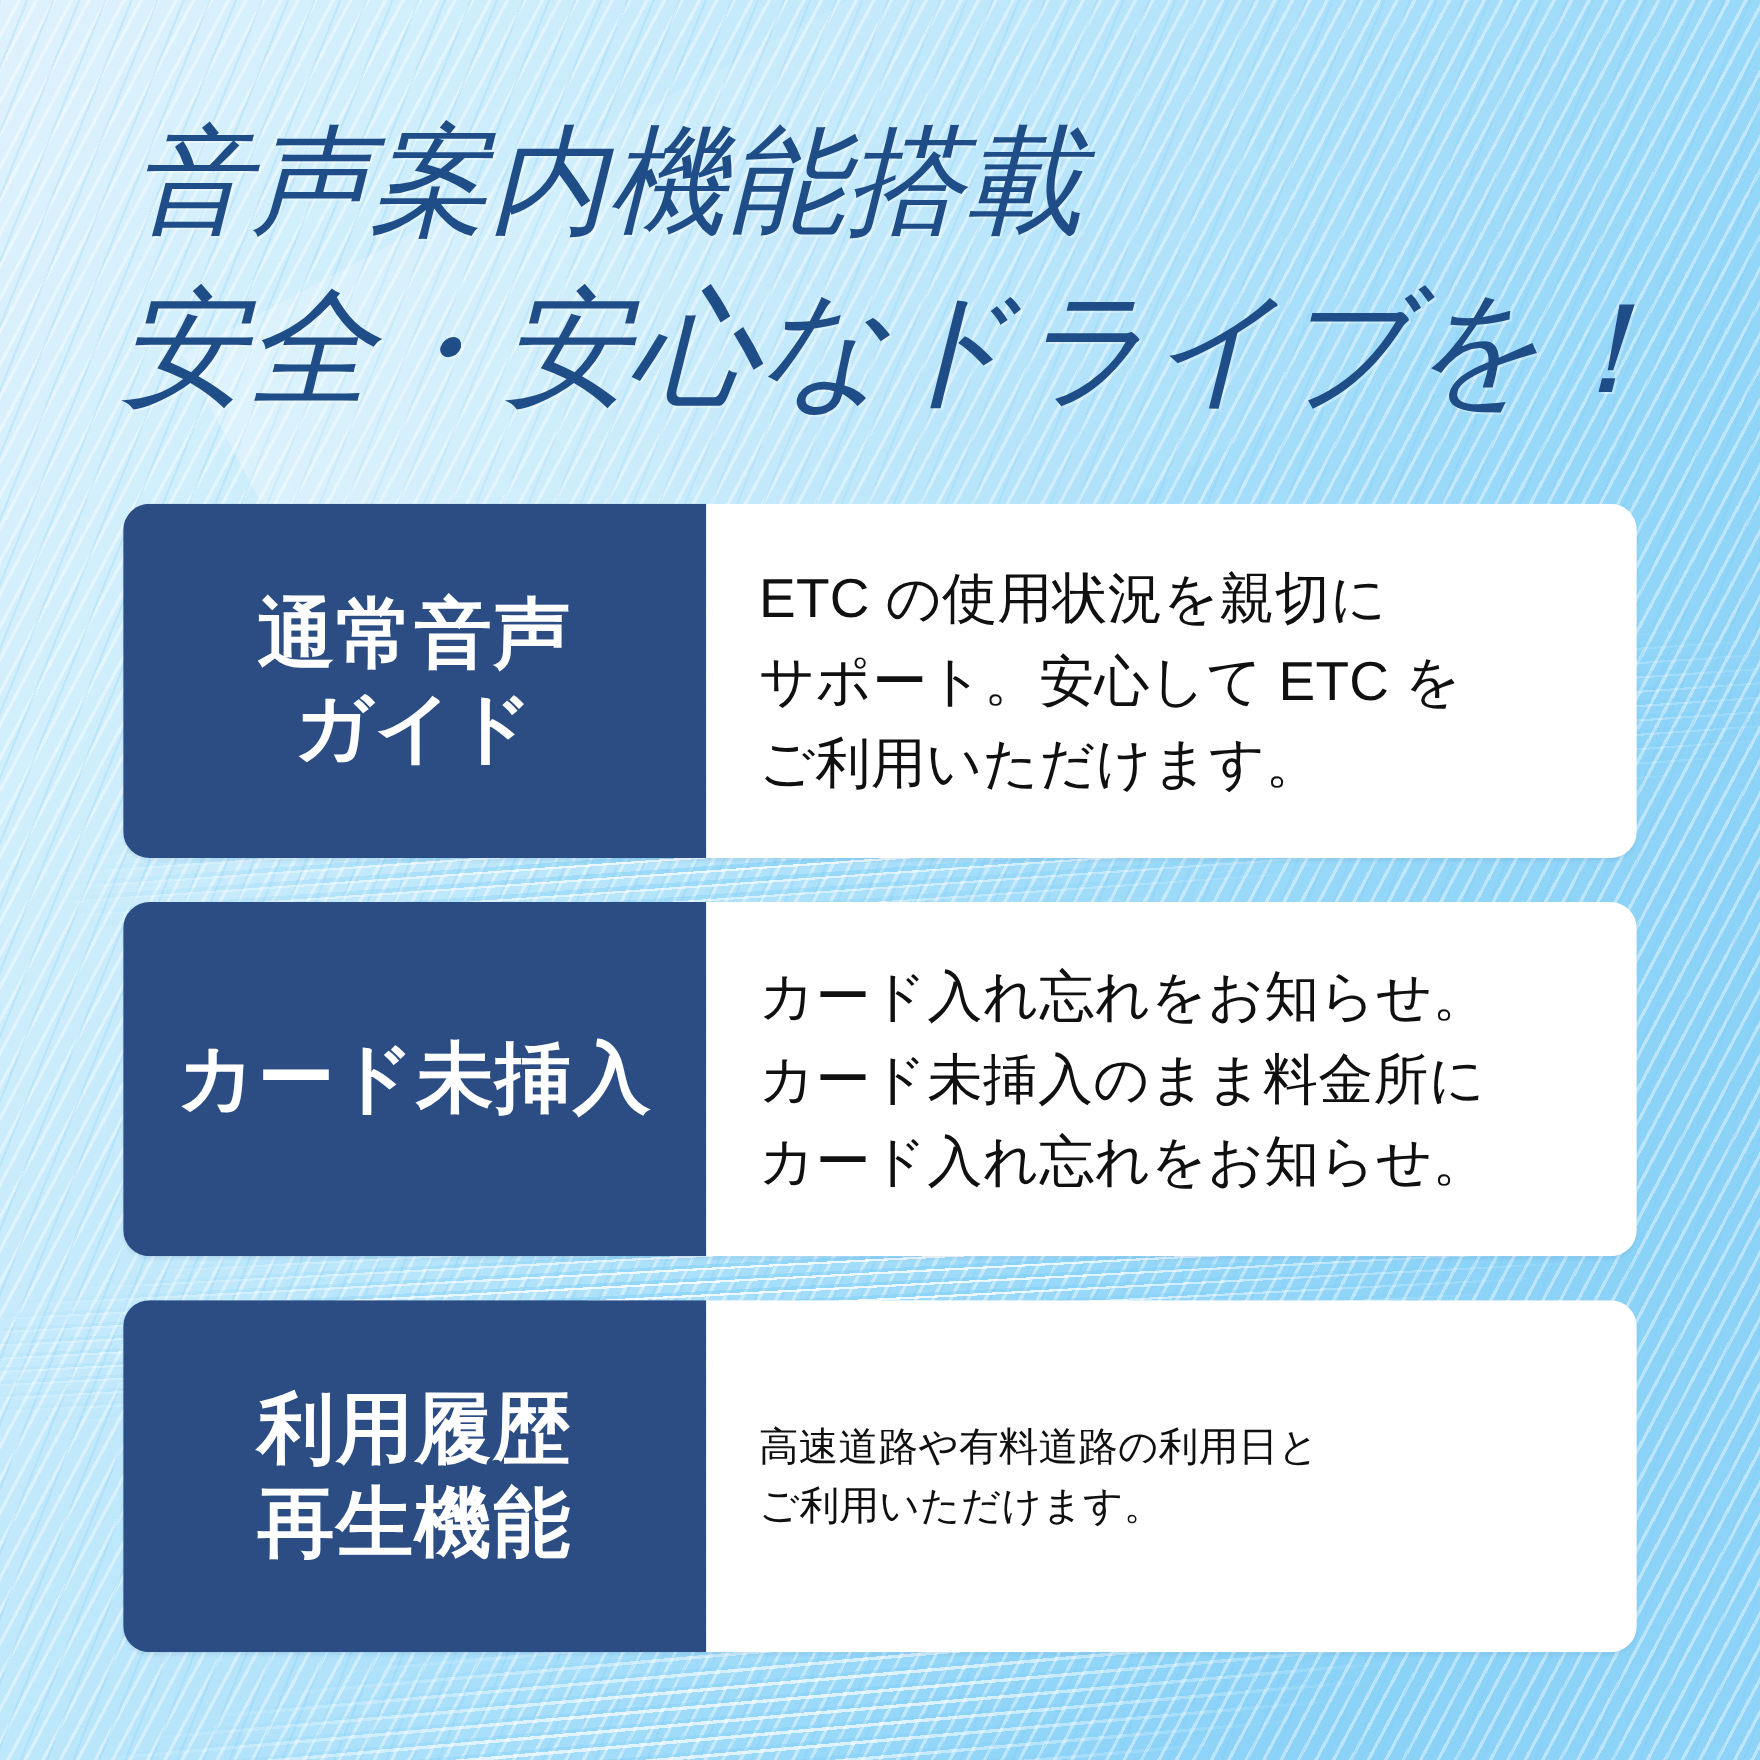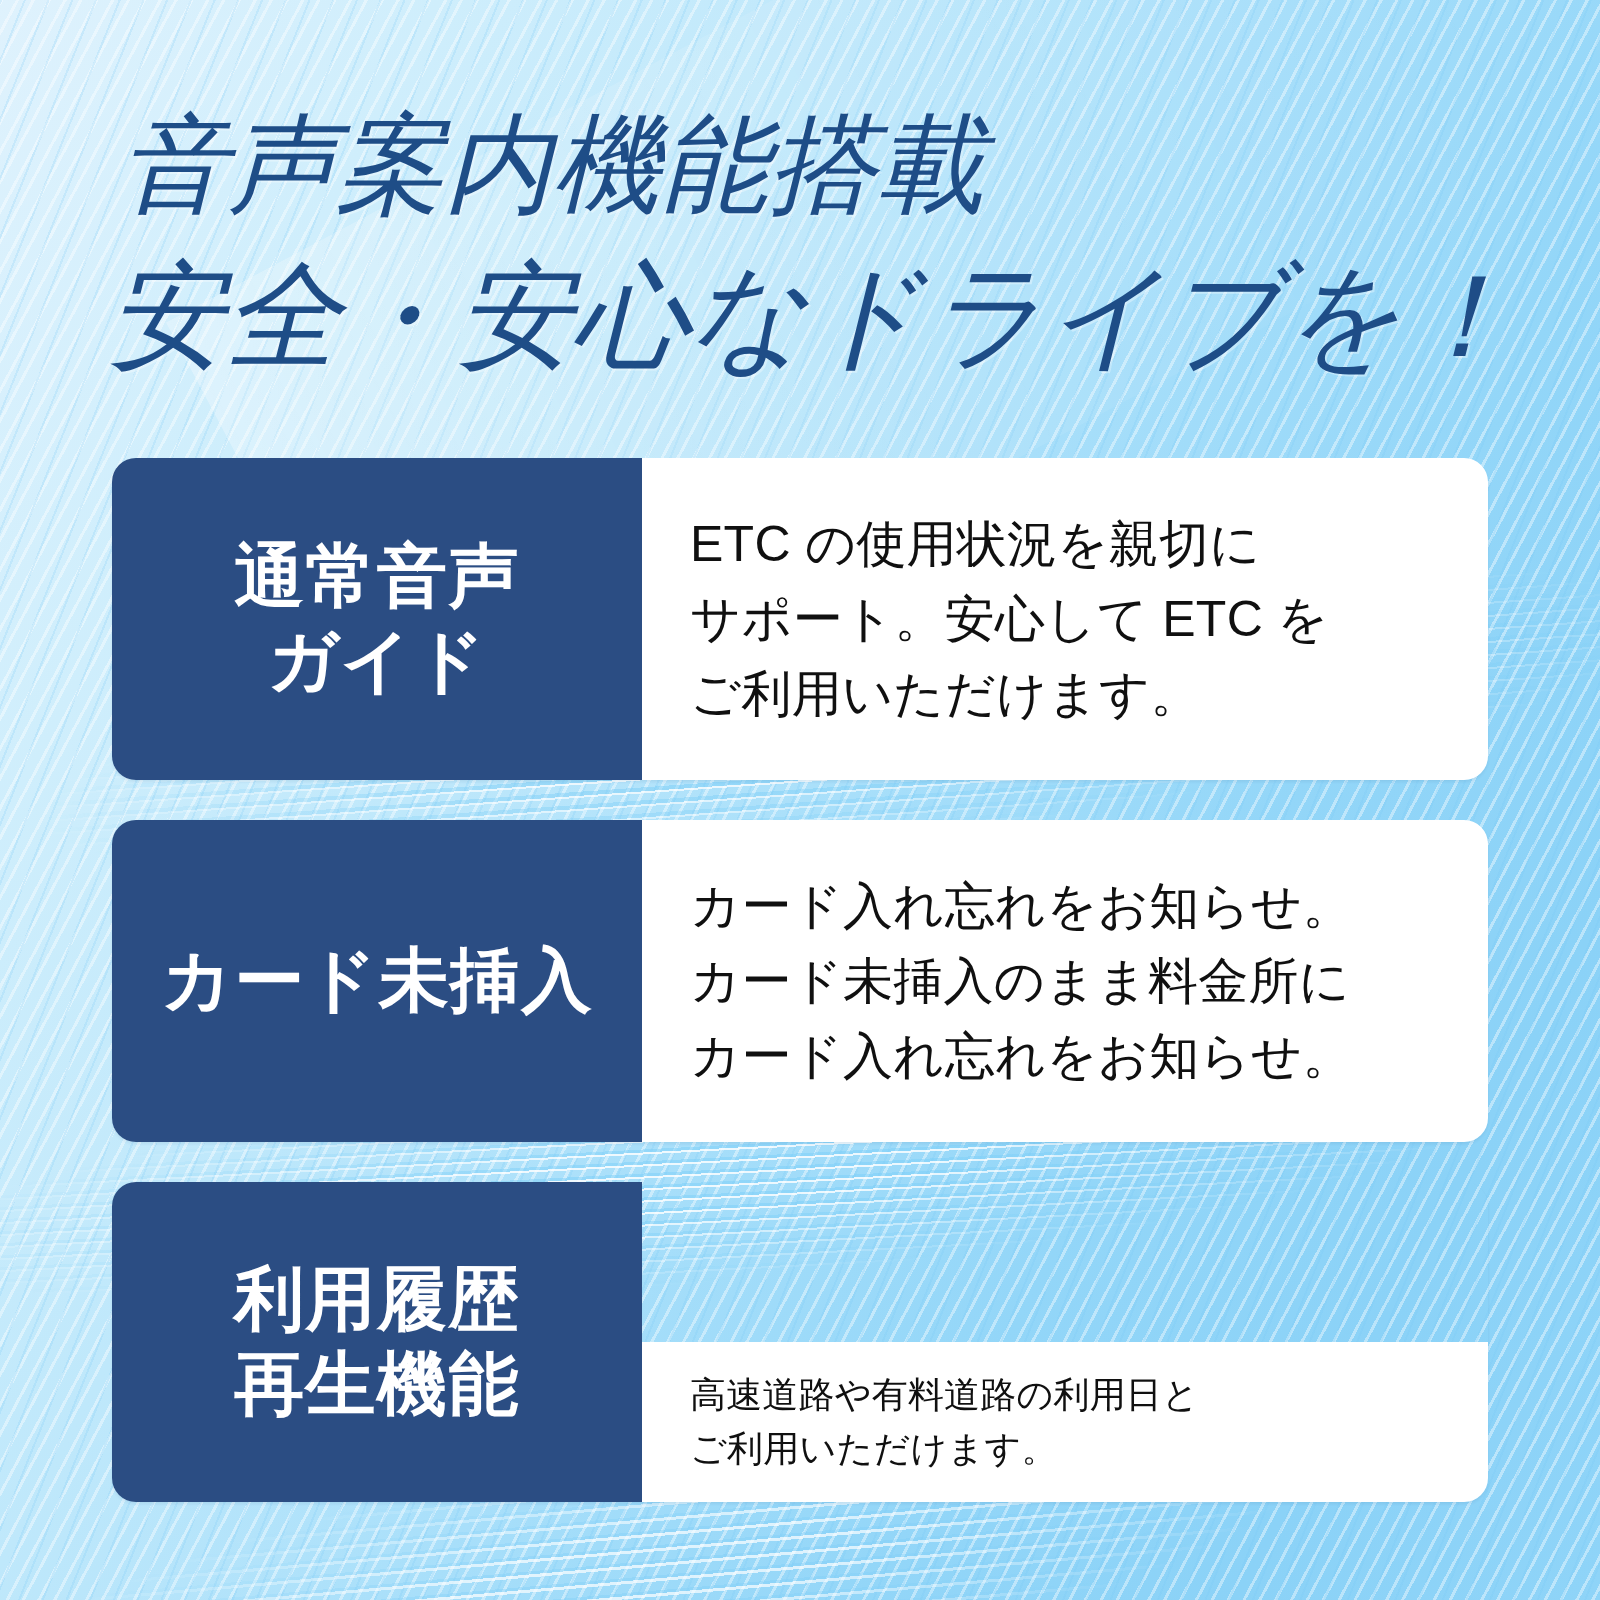--- a/index.html
+++ b/index.html
@@ -112,21 +112,21 @@
   
   .cards{position:absolute;left:112px;top:458px;width:1376px;z-index:5;}
   .card{
     display:flex;
     width:1376px;
     border-radius:24px;
     overflow:hidden;
     margin-bottom:40px;
     box-shadow:0 2px 3px rgba(20,60,110,.08);
   }
-  .card:last-child{margin-bottom:0;align-items:flex-end;}
+  .card:last-child{margin-bottom:0;}
   .card-label{
     width:530px;
     flex:0 0 530px;
     background:#2b4d83;
     color:#ffffff;
     display:flex;
     flex-direction:column;
     align-items:center;
     justify-content:center;
     font-weight:700;

